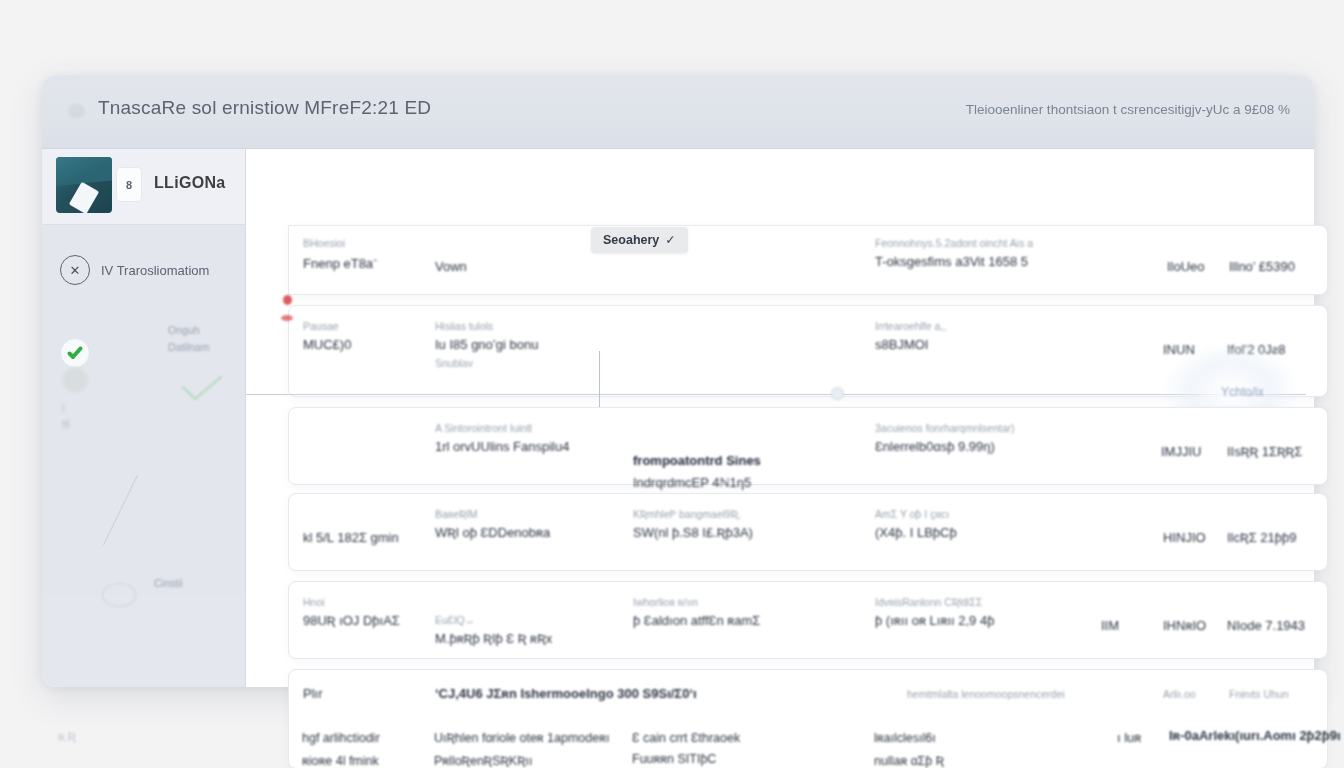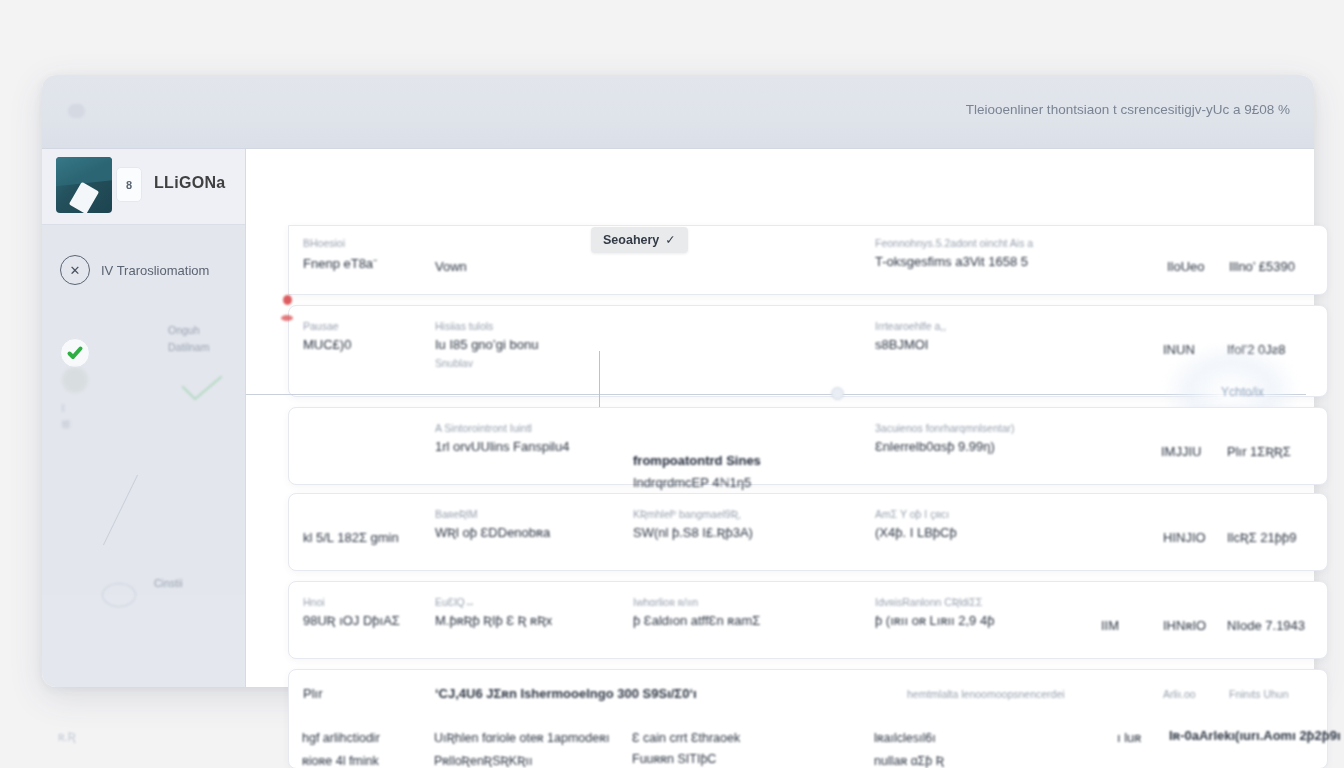--- a/index.html
+++ b/index.html
@@ -359,20 +359,21 @@
     filter: blur(1.1px);
   }
 </style>
 </head>
 <body>
 
 <div id="app-window">
 
   <div id="title-bar">
     <div class="tb-dot"></div>
+    <div class="tb-title">TnascaRe sol ernistiow MFreF2:21 ED</div>
     <div class="tb-right">Tleiooenliner thontsiaon t csrencesitigjv-yUc a 9£08 %</div>
   </div>
 
   <aside id="sidebar">
 
     <div class="sb-block" id="sb-brand">
       <div id="logo-mark"></div>
       <div id="sb-badge">8</div>
       <div id="sb-brand-name">LLiGONa</div>
     </div>
@@ -483,21 +484,21 @@
         <div class="main">IndrqrdmcЕP 4ℕ1ƞ5</div>
       </div>
       <div class="cell" style="left:586px; top:14px;">
         <div class="sub">3acuienos fonrharqmnlsentar)</div>
         <div class="main">Ɛnlerrelb0ɑsƥ 9.99ƞ)</div>
       </div>
       <div class="cell" style="left:856px; top:36px;padding-left:16px;">
         <div class="main">IMJJIU</div>
       </div>
       <div class="cell" style="left:938px; top:36px;">
-        <div class="main">Plır 1ƩƦƦƩ</div>
+        <div class="main">IIsƦƦ 1ƩƦƦƩ</div>
       </div>
     </div>
 
     <div class="row-card" style="left:42px; top:344px; width:1040px; height:78px;">
       <div class="cell" style="left:14px; top:36px;">
         <div class="main">kl 5/L 182Ʃ gmin</div>
       </div>
       <div class="cell" style="left:146px; top:14px;">
         <div class="sub">BaʀeƦlM</div>
         <div class="main">WƦl oƥ ƐDDenobʀa</div>
@@ -516,21 +517,21 @@
       <div class="cell" style="left:938px; top:36px;">
         <div class="main">IlcƦƩ 21ƥƥ9</div>
       </div>
     </div>
 
     <div class="row-card" style="left:42px; top:432px; width:1040px; height:78px;">
       <div class="cell" style="left:14px; top:14px;">
         <div class="sub">Hnoi</div>
         <div class="main">98UƦ ıOJ DƥıAƩ</div>
       </div>
-      <div class="cell" style="left:146px; top:14px;">
+      <div class="cell" style="left:146px; top:32px;">
         <div class="sub">EuƐlQ↔</div>
         <div class="main">M.ƥʀƦƥ ƦIƥ Ɛ Ʀ ʀƦx</div>
       </div>
       <div class="cell" style="left:344px; top:14px;">
         <div class="sub">Iwhɑrlioʀ ʀ/ıın</div>
         <div class="main">ƥ Ɛaldıon atffƐn ʀamƩ</div>
       </div>
       <div class="cell" style="left:586px; top:14px;">
         <div class="sub">IdvʀisRanlonn CƦldiƩƩ</div>
         <div class="main">ƥ (ıʀıı oʀ Lıʀıı 2,9 4ƥ</div>

